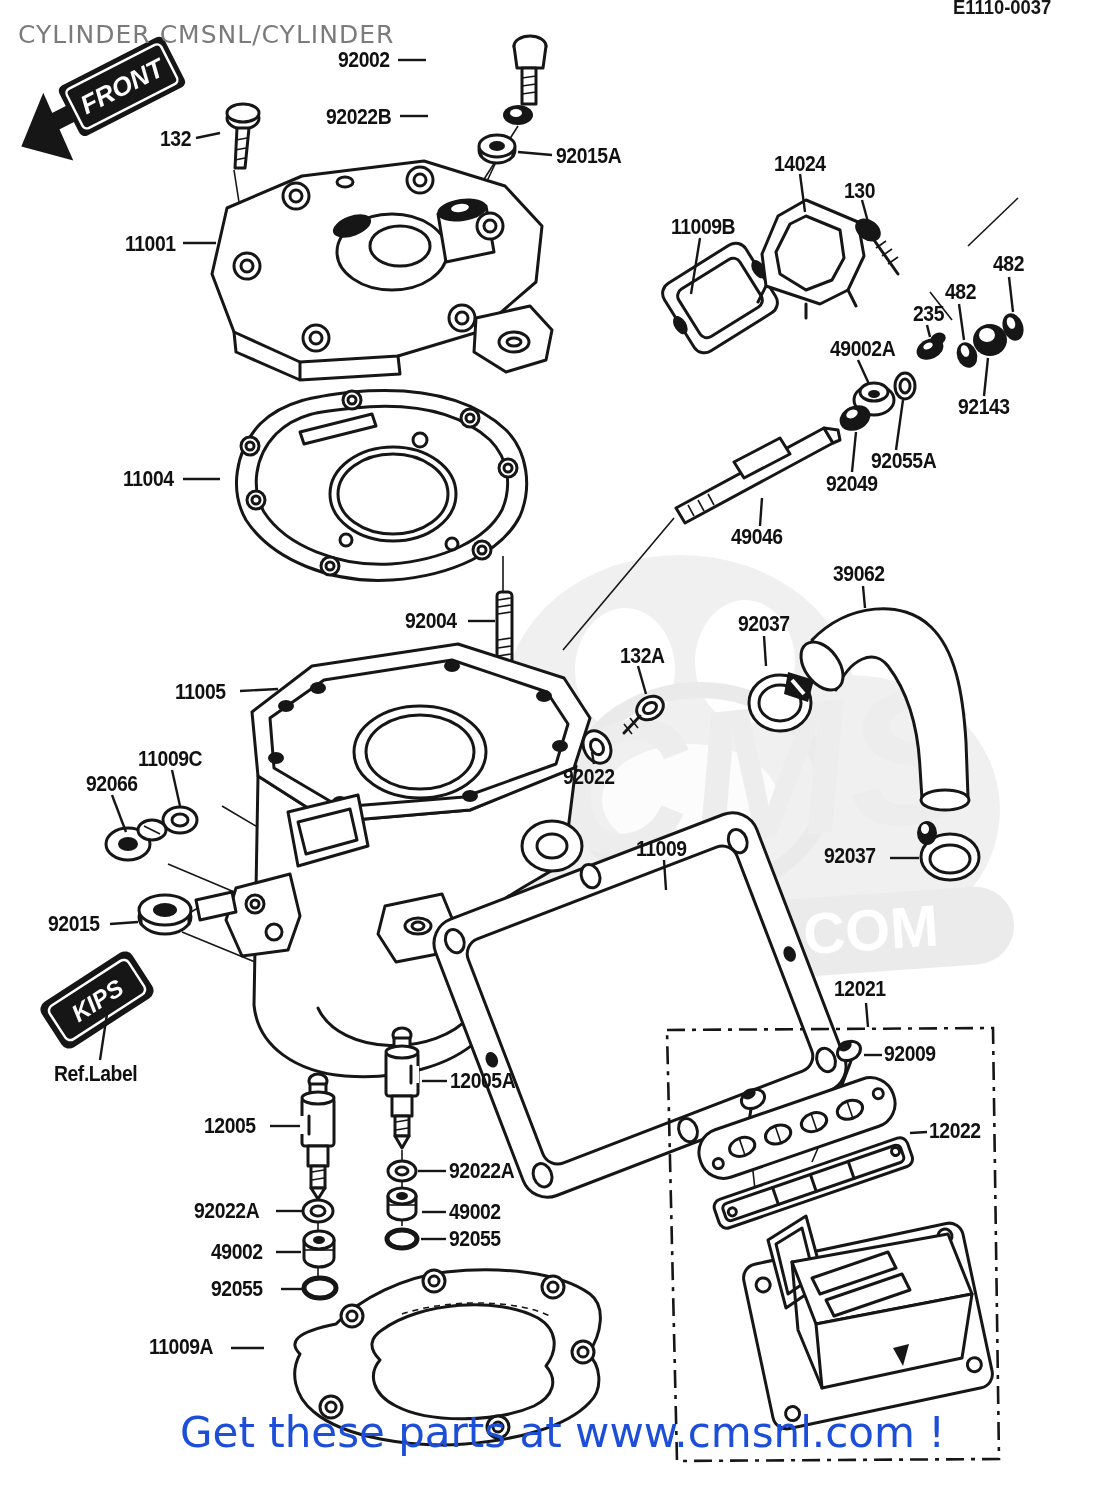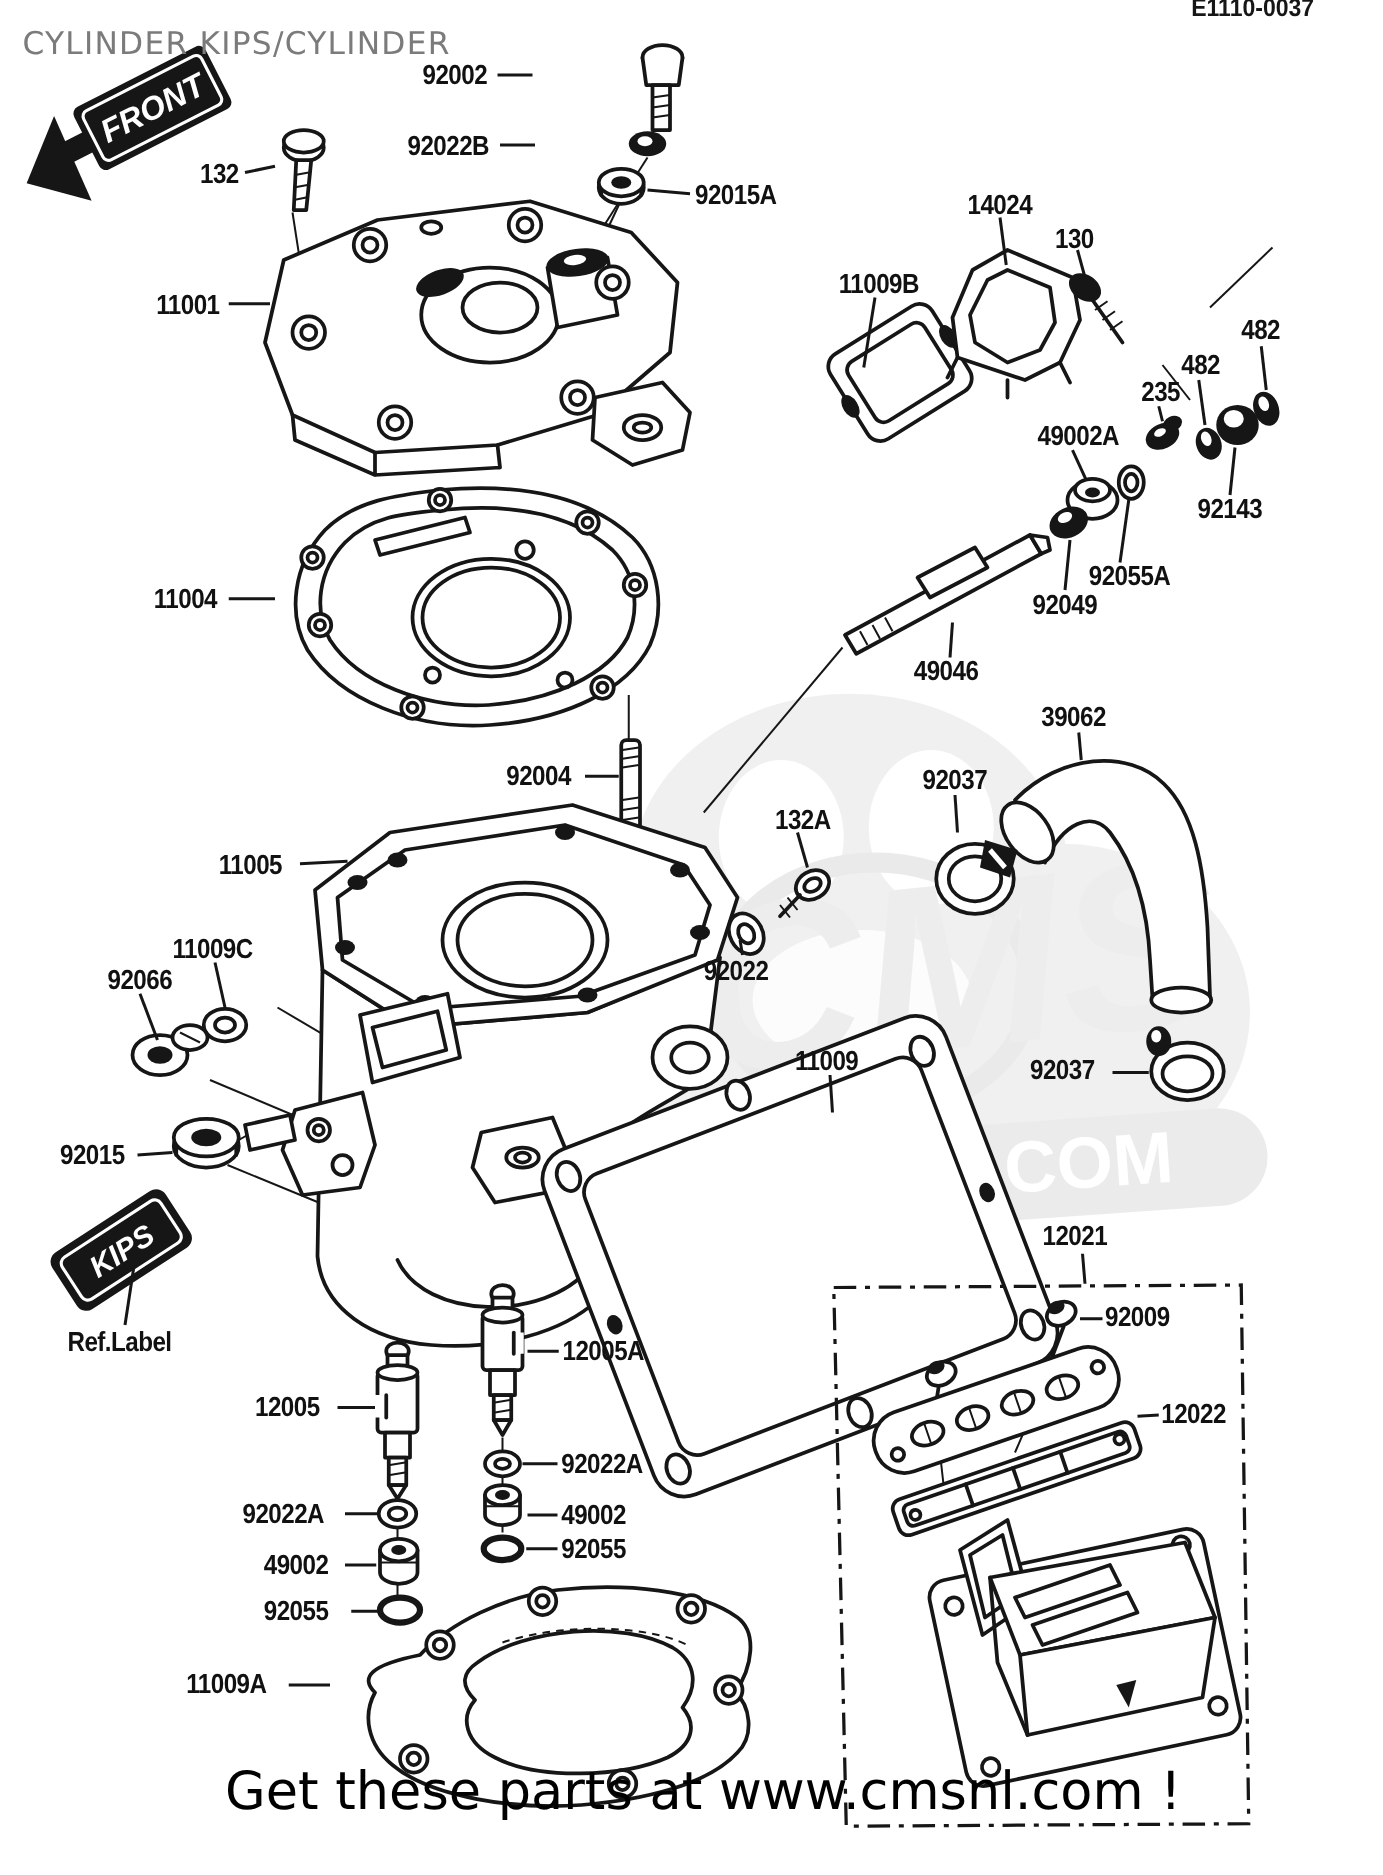--- a/index.html
+++ b/index.html
@@ -5,21 +5,21 @@
   html,body{margin:0;padding:0;background:#fff;}
   .page{position:relative;width:1106px;height:1500px;background:#fff;overflow:hidden;
         font-family:"Liberation Sans",sans-serif;}
   .page-title{position:absolute;left:18px;top:20px;font-family:"DejaVu Sans",sans-serif;
         font-size:25px;letter-spacing:1px;color:#7b7b7b;white-space:nowrap;}
   .doc-number{position:absolute;left:953px;top:-4px;font-weight:bold;font-size:20px;color:#161616;
         transform:scaleX(.92);transform-origin:left top;white-space:nowrap;}
   .part-label{position:absolute;font-weight:bold;font-size:22px;color:#111;letter-spacing:-.5px;
         transform:scaleX(.88);transform-origin:left top;white-space:nowrap;line-height:1.1;}
   .footer-link{position:absolute;left:180px;top:1408px;font-family:"DejaVu Sans",sans-serif;
-        font-size:42px;color:#000000;white-space:nowrap;cursor:pointer;}
+        font-size:42px;color:#1d4ed8;white-space:nowrap;cursor:pointer;}
   svg{position:absolute;left:0;top:0;}
   .ln{stroke:#161616;stroke-width:3;fill:none;stroke-linecap:round;stroke-linejoin:round;}
   .fw{fill:#fff;}
   .blk{fill:#161616;stroke:none;}
   .thin{stroke:#161616;stroke-width:1.6;fill:none;}
   .ldr{stroke:#161616;stroke-width:2.4;fill:none;}
   .wm{opacity:.55;}
 </style>
 </head>
 <body>
@@ -459,21 +459,21 @@
     <path class="ldr" d="M276,1252 L301,1252"></path>
         <path class="ldr" d="M281,1289 L303,1289"></path>
     <path class="ldr" d="M446,1171 L418,1171"></path>
         <path class="ldr" d="M446,1212 L422,1212"></path>
     <path class="ldr" d="M446,1239 L421,1239"></path>
         <path class="ldr" d="M231,1348 L264,1348"></path>
     <path class="ldr" d="M100,1060 L107,1014"></path>
   </g>
 </svg>
 
-  <div class="page-title">CYLINDER KIPS/CYLINDER</div>
+  <div class="page-title">CYLINDER CMSNL/CYLINDER</div>
   <div class="doc-number">E1110-0037</div>
   <div>
       <div class="part-label" style="left: 338px; top: 48px;">92002</div>
       <div class="part-label" style="left: 326px; top: 105px;">92022B</div>
       <div class="part-label" style="left: 556px; top: 144px;">92015A</div>
       <div class="part-label" style="left: 160px; top: 127px;">132</div>
       <div class="part-label" style="left: 125px; top: 232px;">11001</div>
       <div class="part-label" style="left: 774px; top: 152px;">14024</div>
       <div class="part-label" style="left: 844px; top: 179px;">130</div>
       <div class="part-label" style="left: 671px; top: 215px;">11009B</div>

